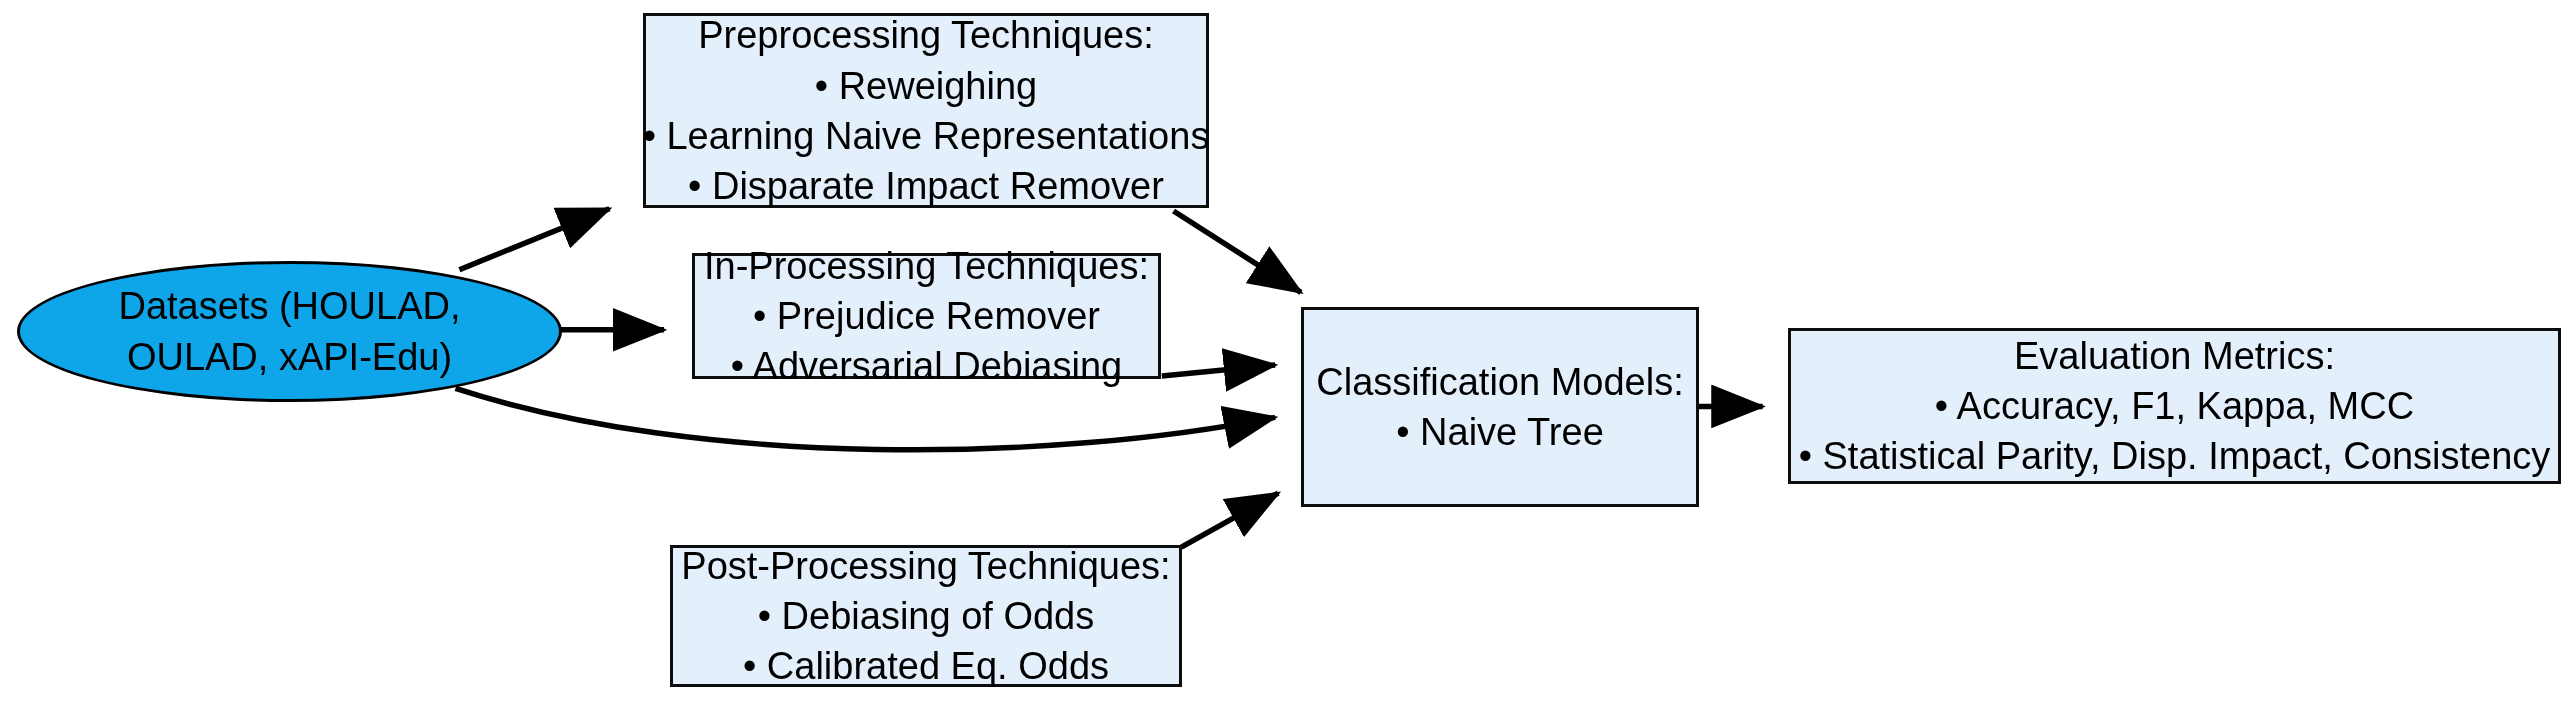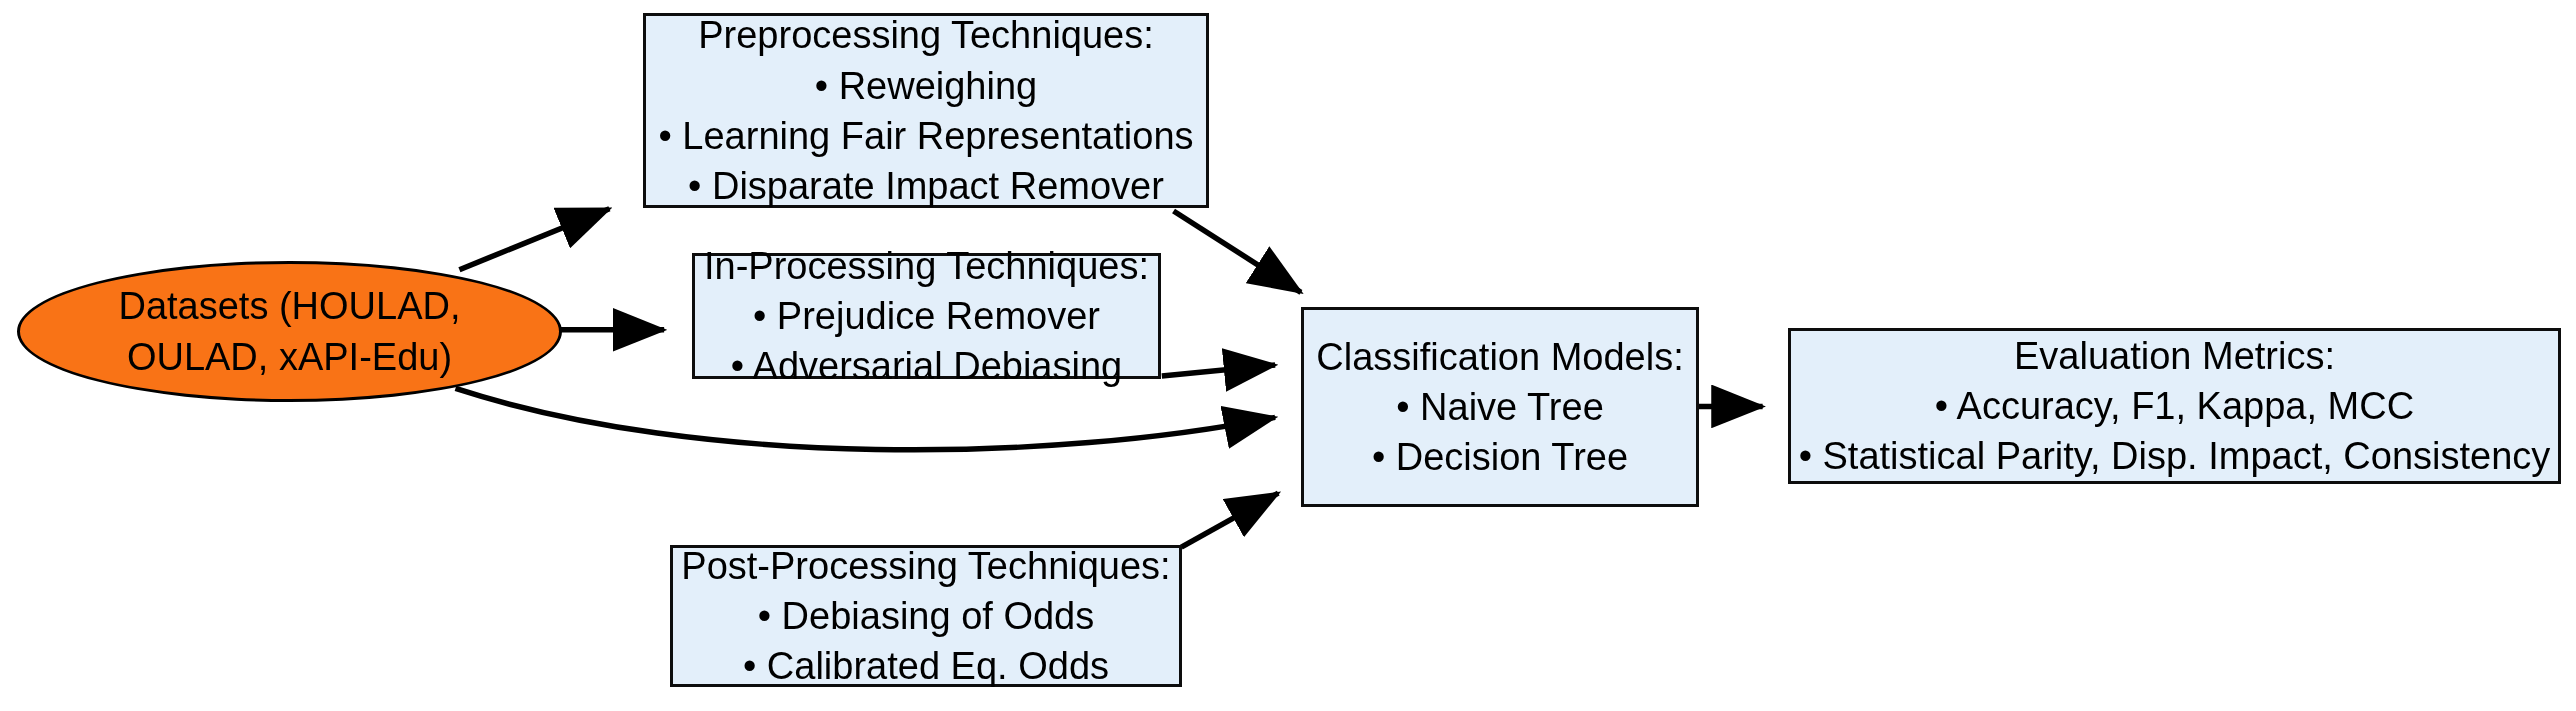--- a/index.html
+++ b/index.html
@@ -33,21 +33,21 @@
     text-align: center;
     color: #000000;
     font-size: 38px;
     line-height: 1.32;
   }
   .node.box {
     background: #e3effa;
     border: 3.1px solid #0d0d0d;
   }
   .node.ellipse {
-    background: #f97316;
+    background: #0ea5e9;
     border: 3.9px solid #000000;
     border-radius: 50%;
   }
   .node .line {
     white-space: nowrap;
     display: block;
   }
 </style>
 </head>
 <body>
@@ -91,40 +91,39 @@
   </svg>
 
   <div class="node ellipse" style="left:17px; top:261px; width:545px; height:141px;">
     <span class="line">Datasets (HOULAD,</span>
     <span class="line">OULAD, xAPI-Edu)</span>
   </div>
 
   <div class="node box" style="left:643px; top:13.3px; width:566px; height:195px;">
     <span class="line">Preprocessing Techniques:</span>
     <span class="line">• Reweighing</span>
-    <span class="line">• Learning Fair Representations</span>
+    <span class="line">• Learning Naive Representations</span>
     <span class="line">• Disparate Impact Remover</span>
   </div>
 
   <div class="node box" style="left:692px; top:253px; width:469px; height:126px;">
     <span class="line">In-Processing Techniques:</span>
     <span class="line">• Prejudice Remover</span>
     <span class="line">• Adversarial Debiasing</span>
   </div>
 
   <div class="node box" style="left:670px; top:545px; width:512px; height:142px;">
     <span class="line">Post-Processing Techniques:</span>
     <span class="line">• Debiasing of Odds</span>
     <span class="line">• Calibrated Eq. Odds</span>
   </div>
 
   <div class="node box" style="left:1301px; top:307px; width:398px; height:200px;">
     <span class="line">Classification Models:</span>
     <span class="line">• Naive Tree</span>
-    <span class="line">• Decision Tree</span>
   </div>
 
   <div class="node box" style="left:1788px; top:328px; width:773px; height:156px;">
     <span class="line">Evaluation Metrics:</span>
     <span class="line">• Accuracy, F1, Kappa, MCC</span>
     <span class="line">• Statistical Parity, Disp. Impact, Consistency</span>
   </div>
 
 </div>
 

